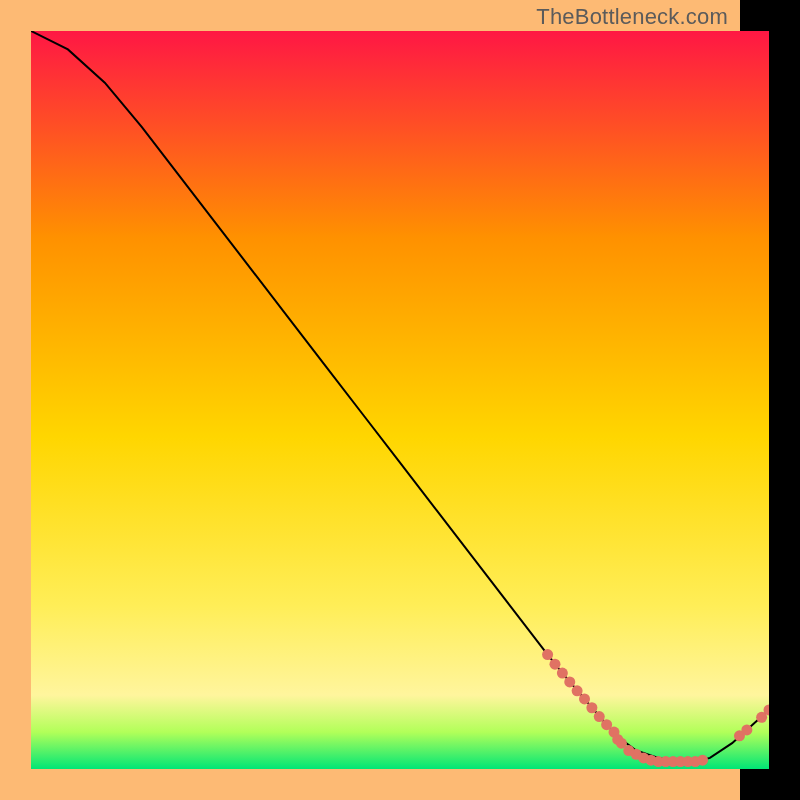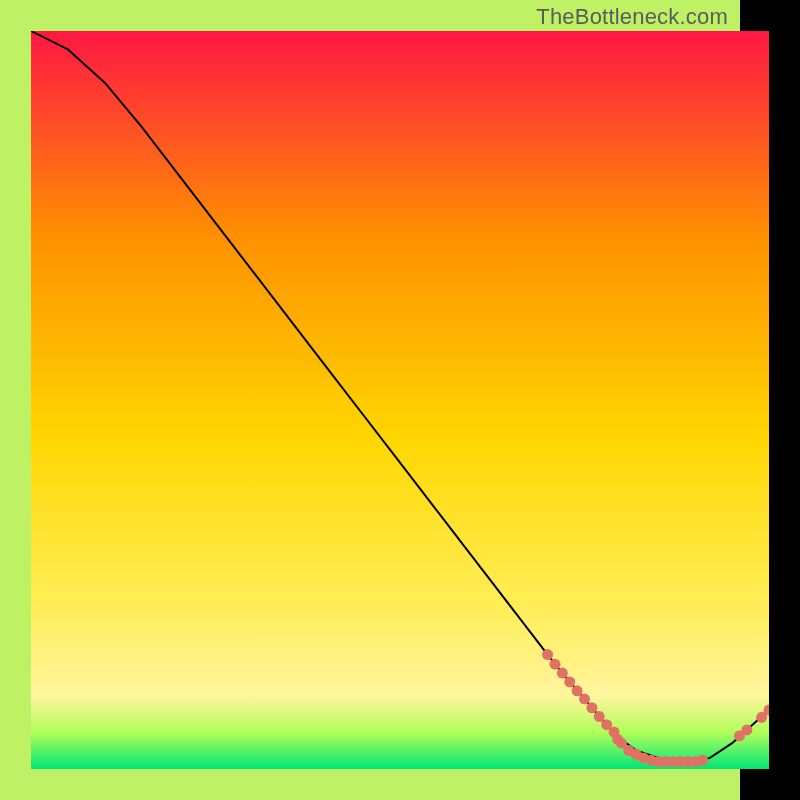--- a/index.html
+++ b/index.html
@@ -8,21 +8,21 @@
     width: 800px;
     height: 800px;
     background: #000;
     overflow: hidden;
     font-family: Arial, Helvetica, sans-serif;
   }
   .stage {
     position: relative;
     width: 740px;
     height: 800px;
-    background: #bef264;
+    background: #fdba74;
   }
   .watermark {
     position: absolute;
     top: 4px;
     right: 12px;
     color: #5b5b5b;
     font-size: 22px;
     font-weight: 500;
     letter-spacing: 0.2px;
     user-select: none;

